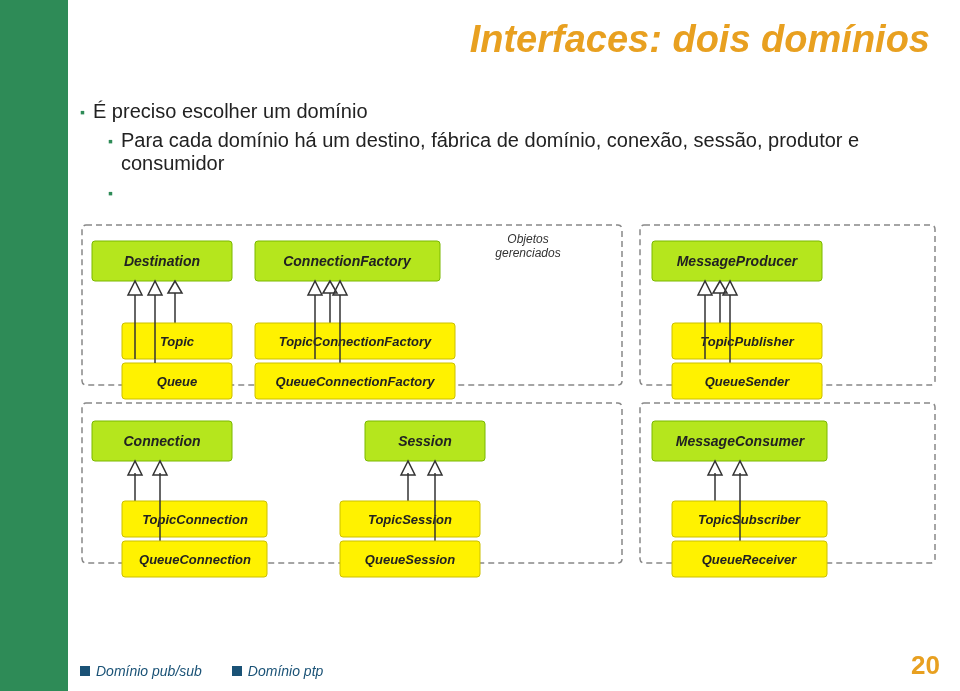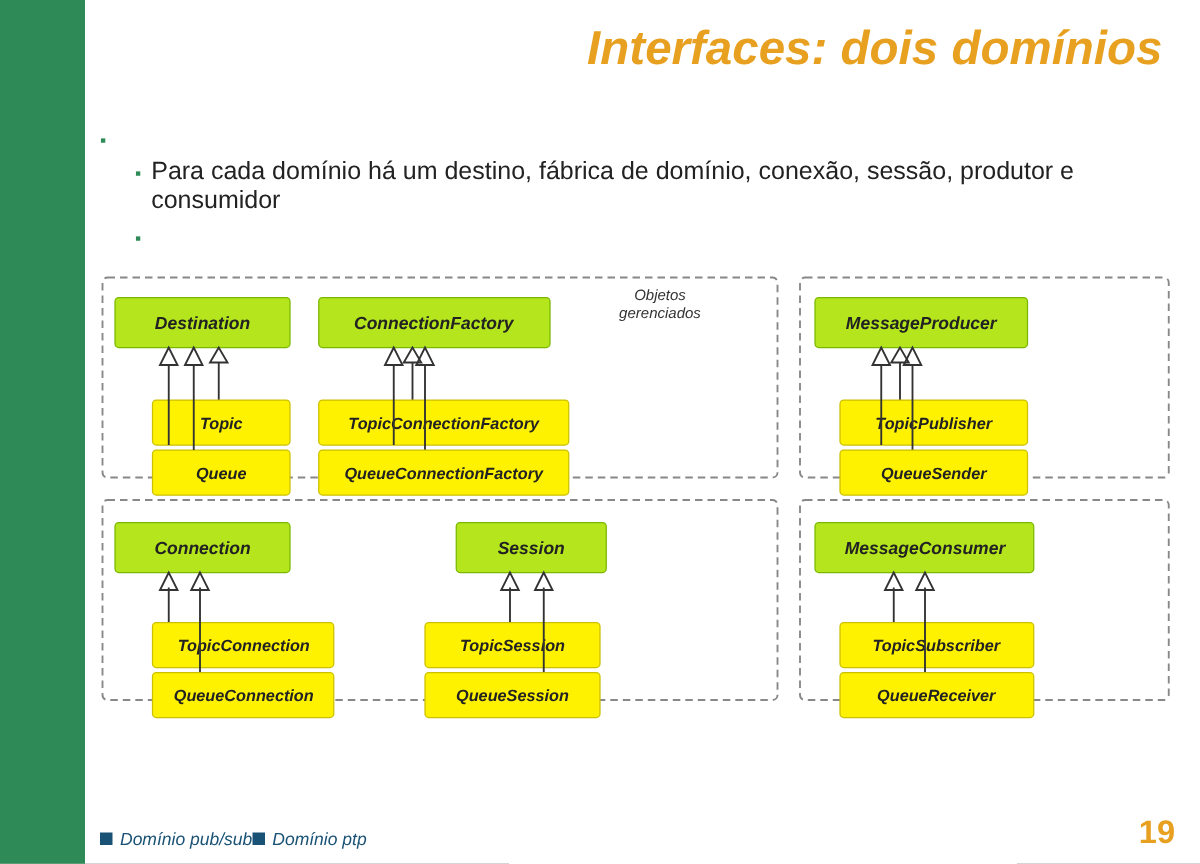--- a/index.html
+++ b/index.html
@@ -83,20 +83,21 @@
     }
 
     
     .footer {
       position: absolute;
       bottom: 12px;
       left: 80px;
       right: 20px;
       display: flex;
       align-items: center;
+      gap: 30px;
     }
 
     .footer-item {
       display: flex;
       align-items: center;
       gap: 6px;
       font-size: 14px;
       color: #1a5276;
       font-style: italic;
     }
@@ -127,20 +128,21 @@
 
   <div class="title-area">
     <div class="title-text">Interfaces: dois domínios</div>
   </div>
 
   <div class="content-area">
 
     <div class="bullets">
       <div class="bullet-item">
         <span class="bullet-icon">▪</span>
+        <span>É preciso escolher um domínio</span>
       </div>
       <div class="bullet-item sub-bullet">
         <span class="bullet-icon">▪</span>
         <span>Para cada domínio há um destino, fábrica de domínio, conexão, sessão, produtor e consumidor</span>
       </div>
       <div class="bullet-item sub-bullet">
         <span class="bullet-icon">▪</span>
       </div>
     </div>
 
@@ -268,14 +270,14 @@
     <div class="footer-item">
       <div class="footer-square"></div>
       <span>Domínio pub/sub</span>
     </div>
     <div class="footer-item">
       <div class="footer-square"></div>
       <span>Domínio ptp</span>
     </div>
   </div>
 
-  <div class="page-number">19</div>
+  <div class="page-number">20</div>
 </div>
 
 </body></html>

